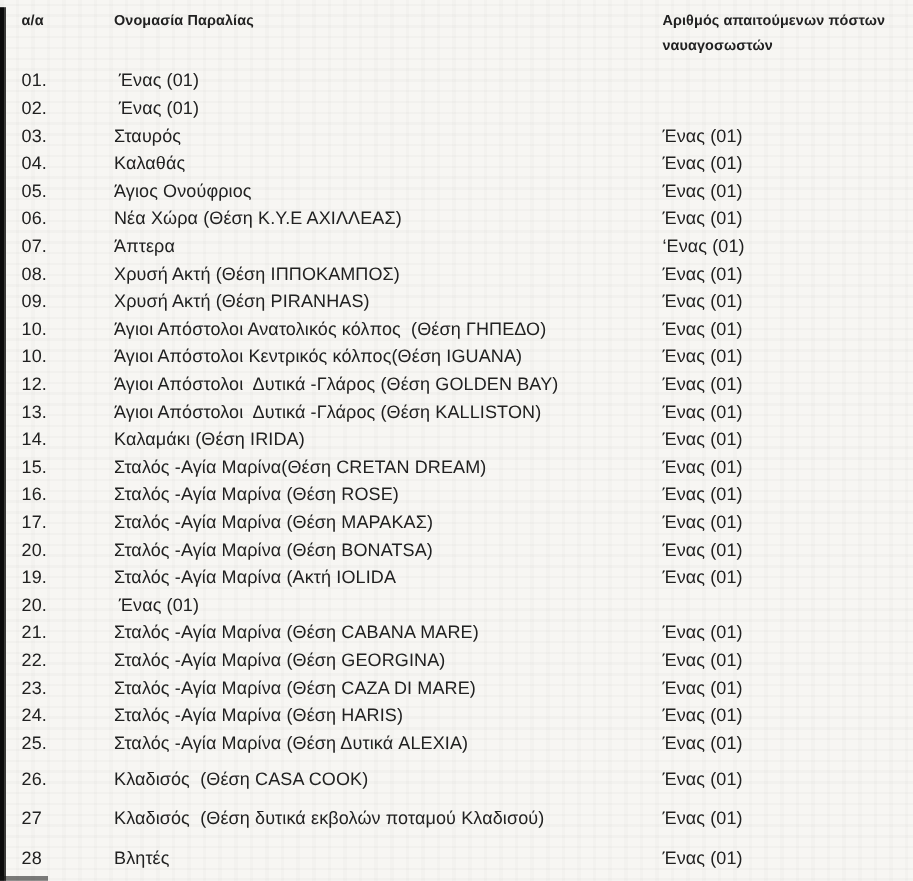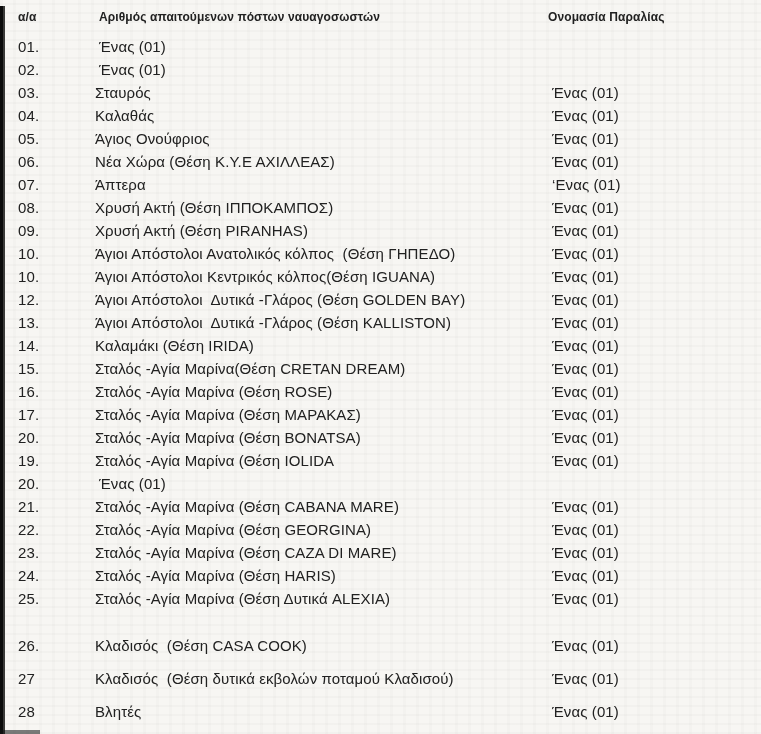--- a/index.html
+++ b/index.html
@@ -77,34 +77,34 @@
     line-height: 23px;
   }
   .row .cell {
     overflow: hidden;
   }
   .row.wide {
     height: 33px;
     line-height: 33px;
   }
   .row.first-wide {
-    margin-top: 19px;
+    margin-top: 2px;
   }
 </style>
 </head>
 <body>
 
 <div class="page">
 
   <div class="table">
 
     <div class="hdr-row">
       <div class="cell num">α/α</div>
+      <div class="cell name">Ονομασία Παραλίας</div>
       <div class="cell posts">Αριθμός απαιτούμενων πόστων ναυαγοσωστών</div>
-      <div class="cell name">Ονομασία Παραλίας</div>
     </div>
 
     <div class="rows">
   <div class="row">
     <div class="cell num">01.</div>
     <div class="cell posts">Ένας (01)</div>
   </div>
 
   <div class="row">
     <div class="cell num">02.</div>
@@ -202,21 +202,21 @@
   </div>
 
   <div class="row">
     <div class="cell num">20.</div>
     <div class="cell name">Σταλός -Αγία Μαρίνα (Θέση BONATSA)</div>
     <div class="cell posts">Ένας (01)</div>
   </div>
 
   <div class="row">
     <div class="cell num">19.</div>
-    <div class="cell name">Σταλός -Αγία Μαρίνα (Θέση IOLIDA</div>
+    <div class="cell name">Σταλός -Αγία Μαρίνα (Ακτή IOLIDA</div>
     <div class="cell posts">Ένας (01)</div>
   </div>
 
   <div class="row">
     <div class="cell num">20.</div>
     <div class="cell posts">Ένας (01)</div>
   </div>
 
   <div class="row">
     <div class="cell num">21.</div>

